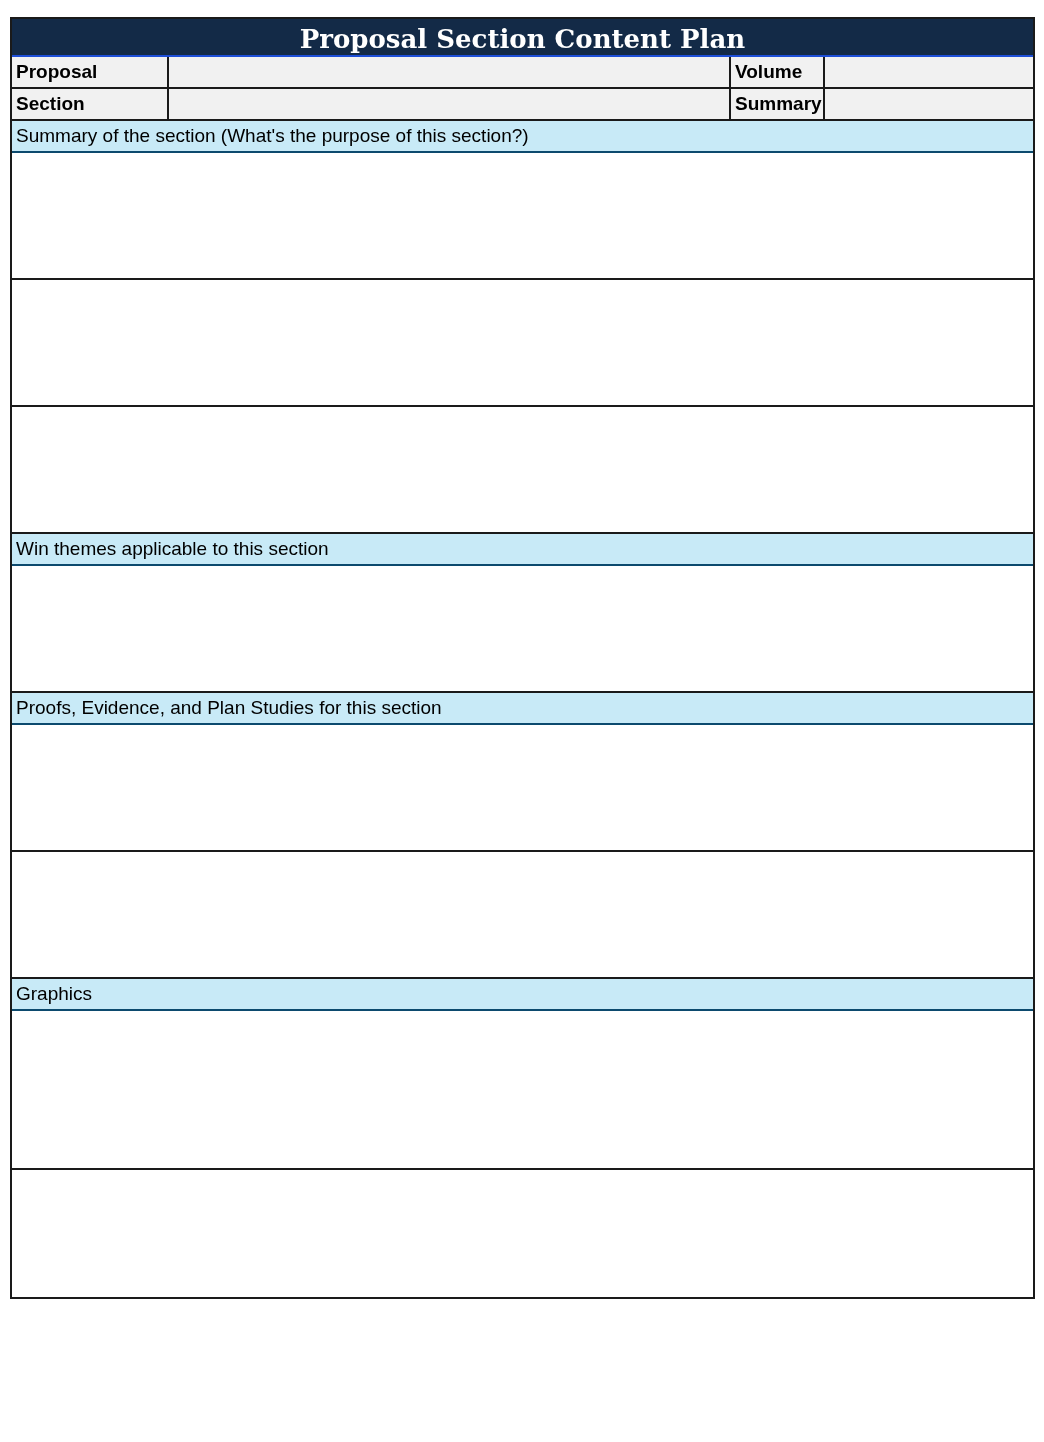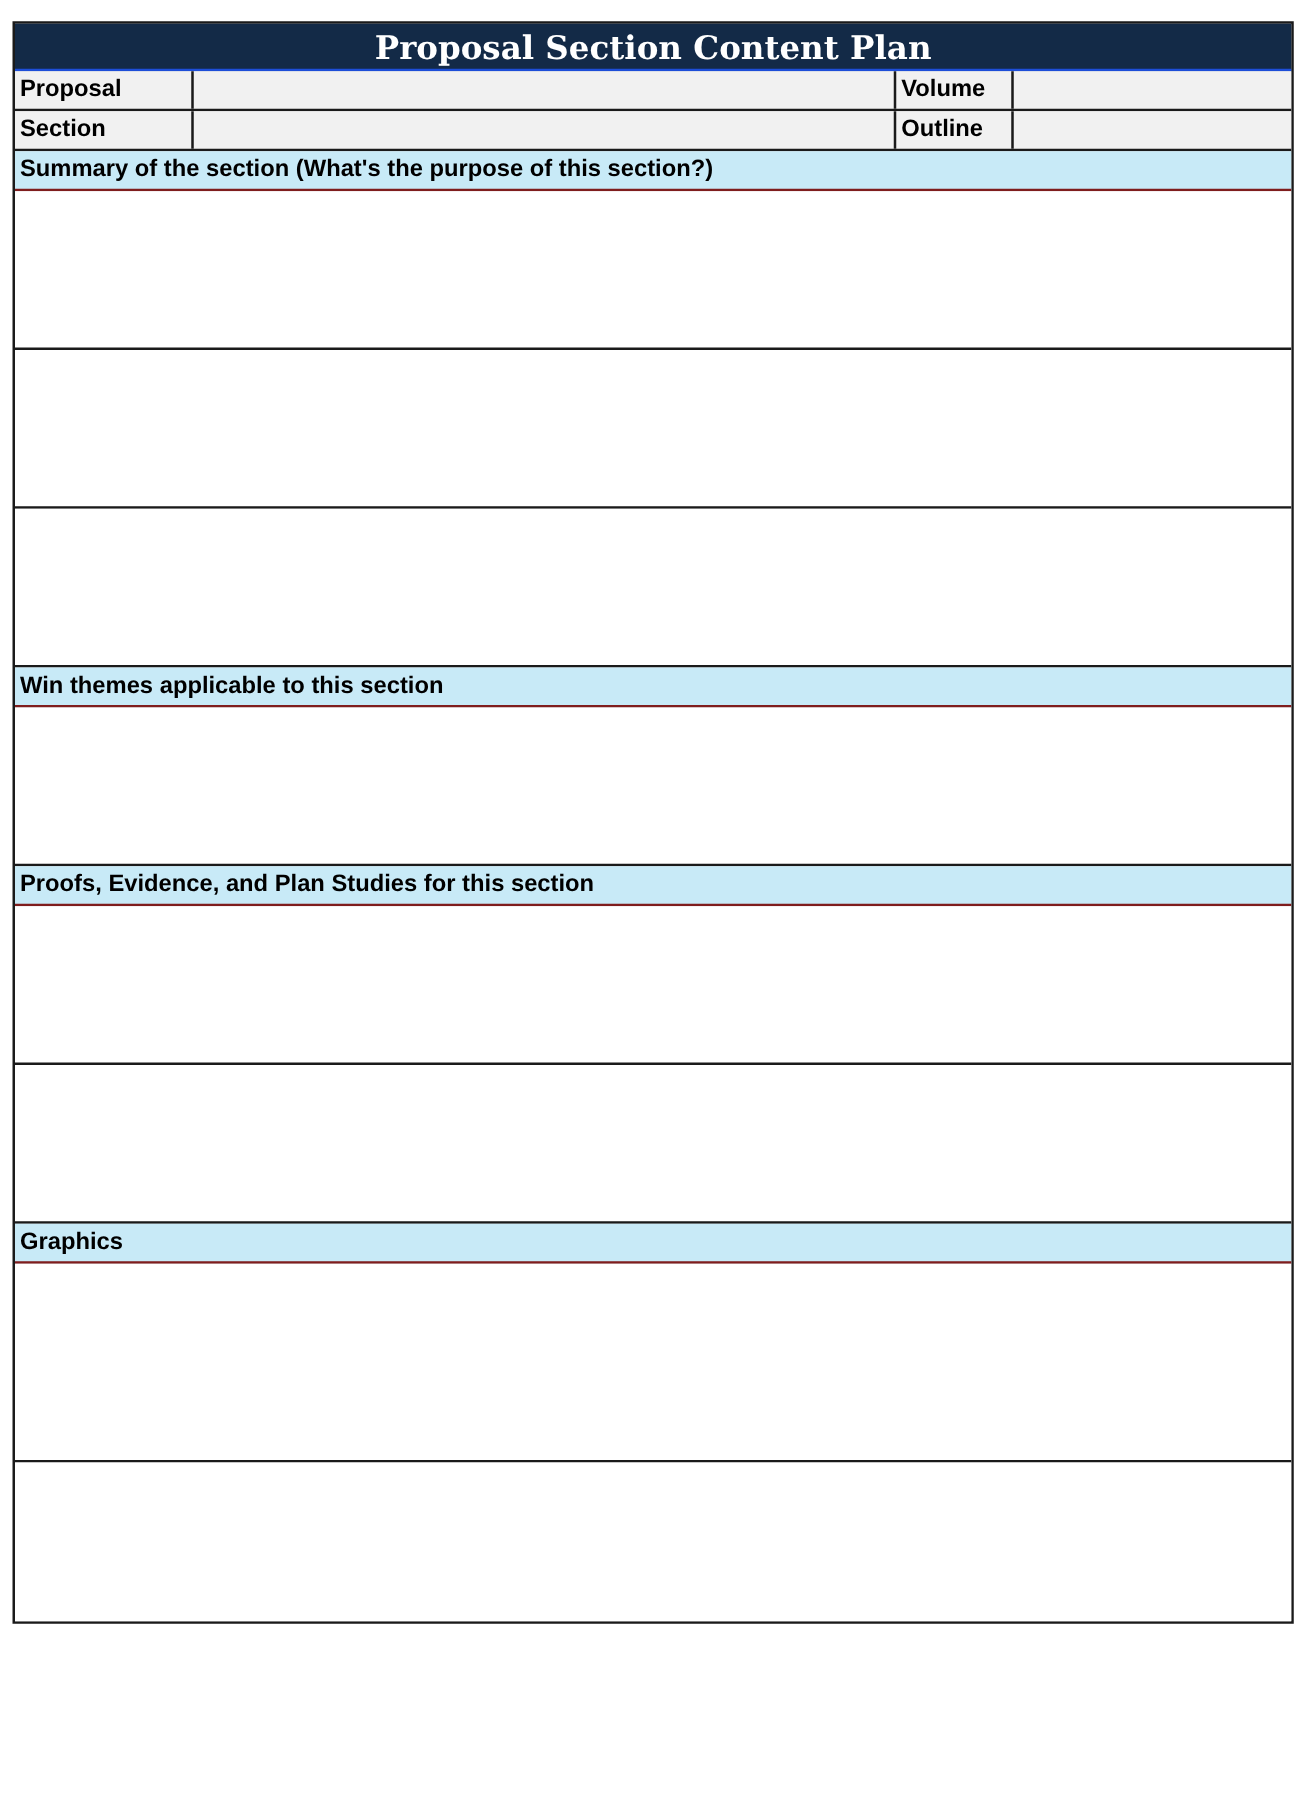--- a/index.html
+++ b/index.html
@@ -2,42 +2,42 @@
 <html><head>
 <meta charset="utf-8">
 <style>
   html, body { margin:0; padding:0; background:#ffffff; }
   body { width:1044px; height:1442px; position:relative; font-family:"Liberation Sans", sans-serif; }
   .sheet { position:absolute; left:10px; top:17px; width:1025px; border:2px solid #1a1a1a; box-sizing:border-box; }
   .title { height:38px; background:#132a47; color:#ffffff; text-align:center; font-family:"DejaVu Serif", serif; font-weight:bold; font-size:26px; line-height:40px; border-bottom:2px solid #1d4ed8; box-sizing:border-box; }
   .meta-row { display:flex; height:32px; border-bottom:2px solid #1a1a1a; box-sizing:border-box; background:#f1f1f1; }
   .meta-row .cell { box-sizing:border-box; border-right:2px solid #1a1a1a; font-weight:bold; font-size:19px; line-height:30px; padding-left:4px; color:#000; }
   .meta-row .cell:last-child { border-right:none; }
-  .c1 { width:143px; } .c2 { width:562px; } .c3 { width:94px; } .c4 { flex:1; }
-  .sec-head { height:32px; background:#c8eaf7; border-bottom:2px solid #7f1d1d; box-sizing:border-box; font-weight:bold; font-size:19px; line-height:30px; padding-left:4px; color:#000; }
+  .c1 { width:157px; } .c2 { width:562px; } .c3 { width:94px; } .c4 { flex:1; }
+  .sec-head { height:32px; background:#c8eaf7; border-bottom:2px solid #0c4a6e; box-sizing:border-box; font-weight:normal; font-size:19px; line-height:30px; padding-left:4px; color:#000; }
   .sec-body { height:127px; border-bottom:2px solid #1a1a1a; box-sizing:border-box; background:#fff; }
   .sec-body.tall { height:159px; }
   .sec-body.last { border-bottom:none; height:127px; }
 </style>
 </head>
 <body>
 
 <div class="sheet">
   <div class="title">Proposal Section Content Plan</div>
 
   <div class="meta-row">
     <div class="cell c1">Proposal</div>
     <div class="cell c2"></div>
     <div class="cell c3">Volume</div>
     <div class="cell c4"></div>
   </div>
   <div class="meta-row">
     <div class="cell c1">Section</div>
     <div class="cell c2"></div>
-    <div class="cell c3">Outline</div>
+    <div class="cell c3">Summary</div>
     <div class="cell c4"></div>
   </div>
 
   <div class="sec-head">Summary of the section (What's the purpose of this section?)</div>
   <div class="sec-body"></div>
 
   <div class="sec-body"></div>
 
   <div class="sec-body"></div>
 

